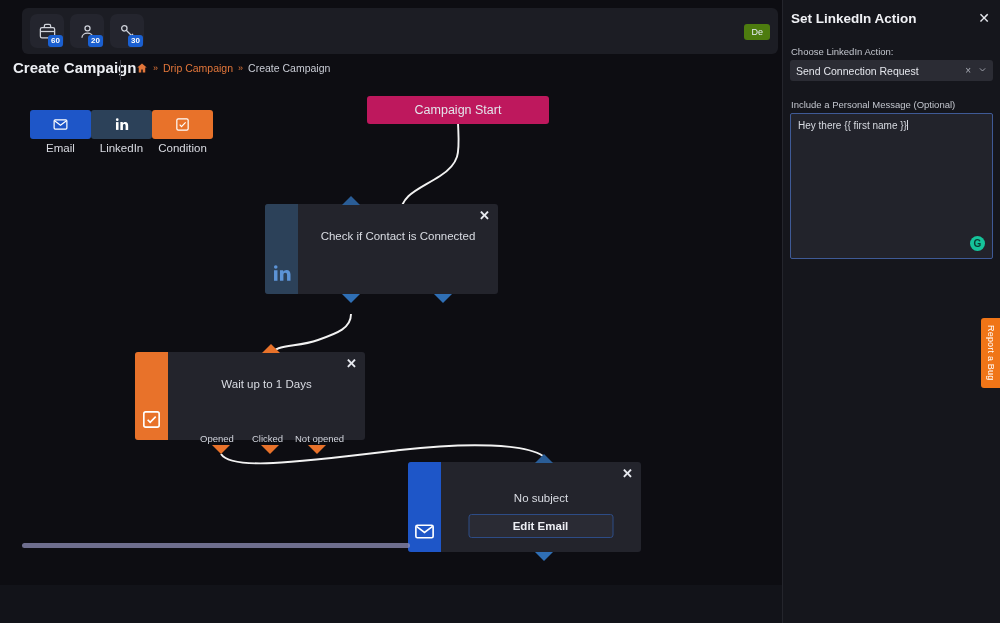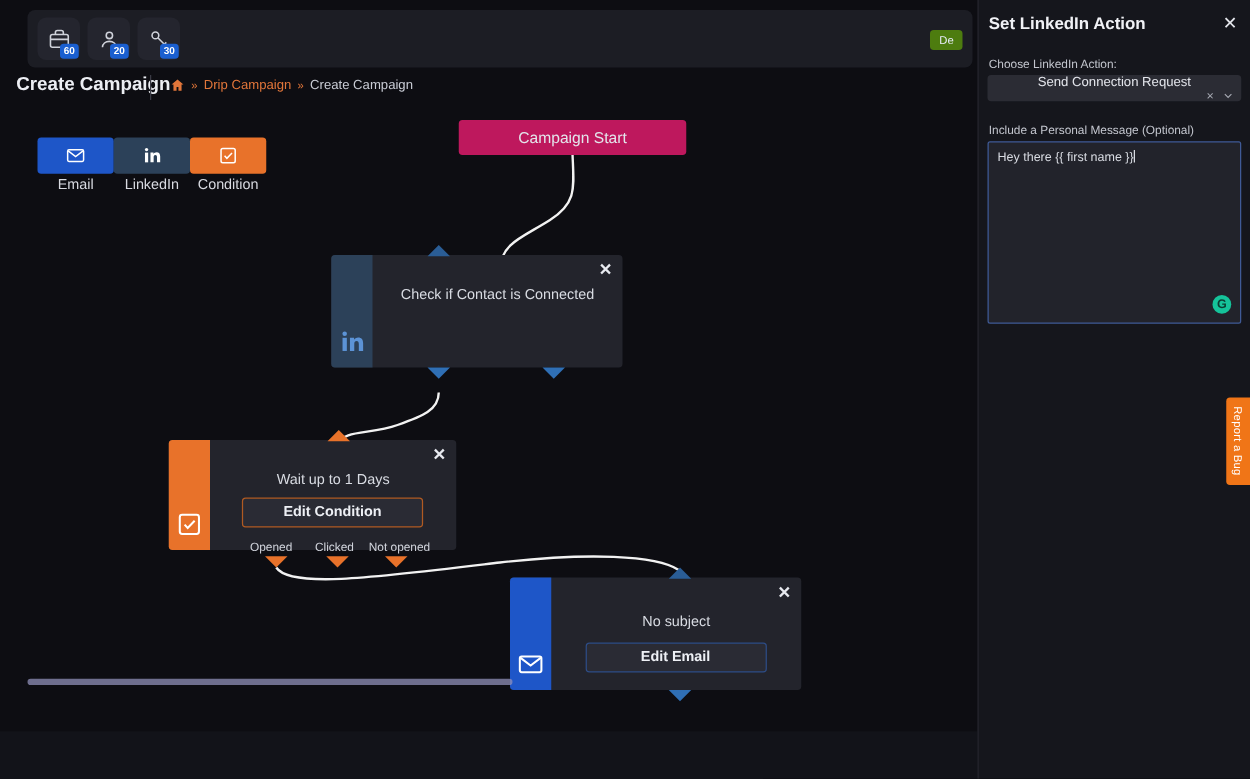--- a/index.html
+++ b/index.html
@@ -105,21 +105,21 @@
   .panel {
     position:absolute; right:0; top:0; width:218px; height:623px;
     background:#15161c; border-left:1px solid #24252c;
   }
   .panel-title { position:absolute; left:8px; top:11px; font-size:13.5px; font-weight:bold; color:#f0f1f5; }
   .panel-close { position:absolute; right:10px; top:11px; font-size:14px; color:#e6e8ee; cursor:pointer; line-height:1; }
   .field-label { position:absolute; font-size:9.5px; color:#c3c6ce; }
   .select-box {
     position:absolute; left:7px; top:60px; width:203px; height:21px;
     background:#2b2c34; border-radius:3px; display:flex; align-items:center;
-    padding:0 6px; font-size:10.5px; color:#e4e6ec;flex-direction:column;
+    padding:0 6px; font-size:10.5px; color:#e4e6ec;
   }
   .select-actions { margin-left:auto; display:flex; gap:7px; color:#a8abb4; font-size:10px; }
   .textarea-box {
     position:absolute; left:7px; top:113px; width:203px; height:146px;
     background:#22232b; border:1px solid #3f5a96; border-radius:2px;
     padding:6px 7px; font-size:10px; color:#d7dae1;
   }
   .caret { display:inline-block; width:1px; height:10px; background:#d7dae1; vertical-align:-1px; }
   .grammarly {
     position:absolute; right:7px; bottom:7px; width:15px; height:15px; border-radius:50%;
@@ -257,21 +257,20 @@
 
     <div class="node" style="left:135px; top:262px; width:230px; height:88px;">
       <div class="node-strip" style="background:#e8722a">
         <svg viewBox="0 0 24 24" style="stroke:#fff;fill:none;stroke-width:1.7">
           <rect x="4" y="4" width="16" height="16" rx="2"></rect>
           <path d="M8 12.2l2.6 2.8L16.4 9"></path>
         </svg>
       </div>
       <div class="node-close">✕</div>
       <div class="node-title" style="top:26px">Wait up to 1 Days</div>
-      <div class="node-btn" style="top:46px; left:calc(50% + 16px); border:1px solid #b05a22; background:#2a2b34">Edit Condition</div>
     </div>
     <div class="port port-up-or" style="left:262px; top:254px"></div>
 
     <div class="port-label" style="left:200px; top:343px">Opened</div>
     <div class="port-label" style="left:252px; top:343px">Clicked</div>
     <div class="port-label" style="left:295px; top:343px">Not opened</div>
 
     <div class="port port-down-or" style="left:212px; top:355px"></div>
     <div class="port port-down-or" style="left:261px; top:355px"></div>
     <div class="port port-down-or" style="left:308px; top:355px"></div>

